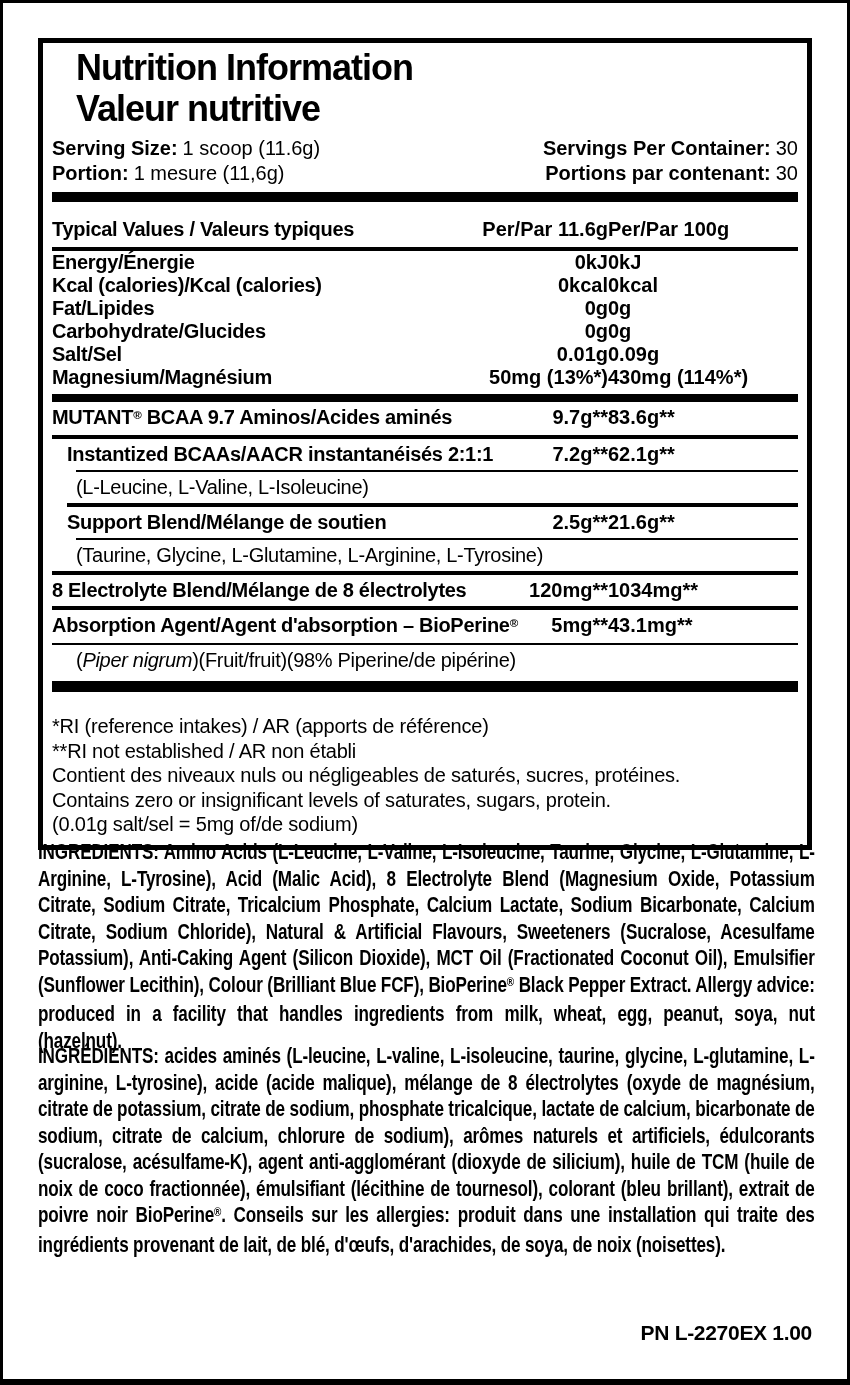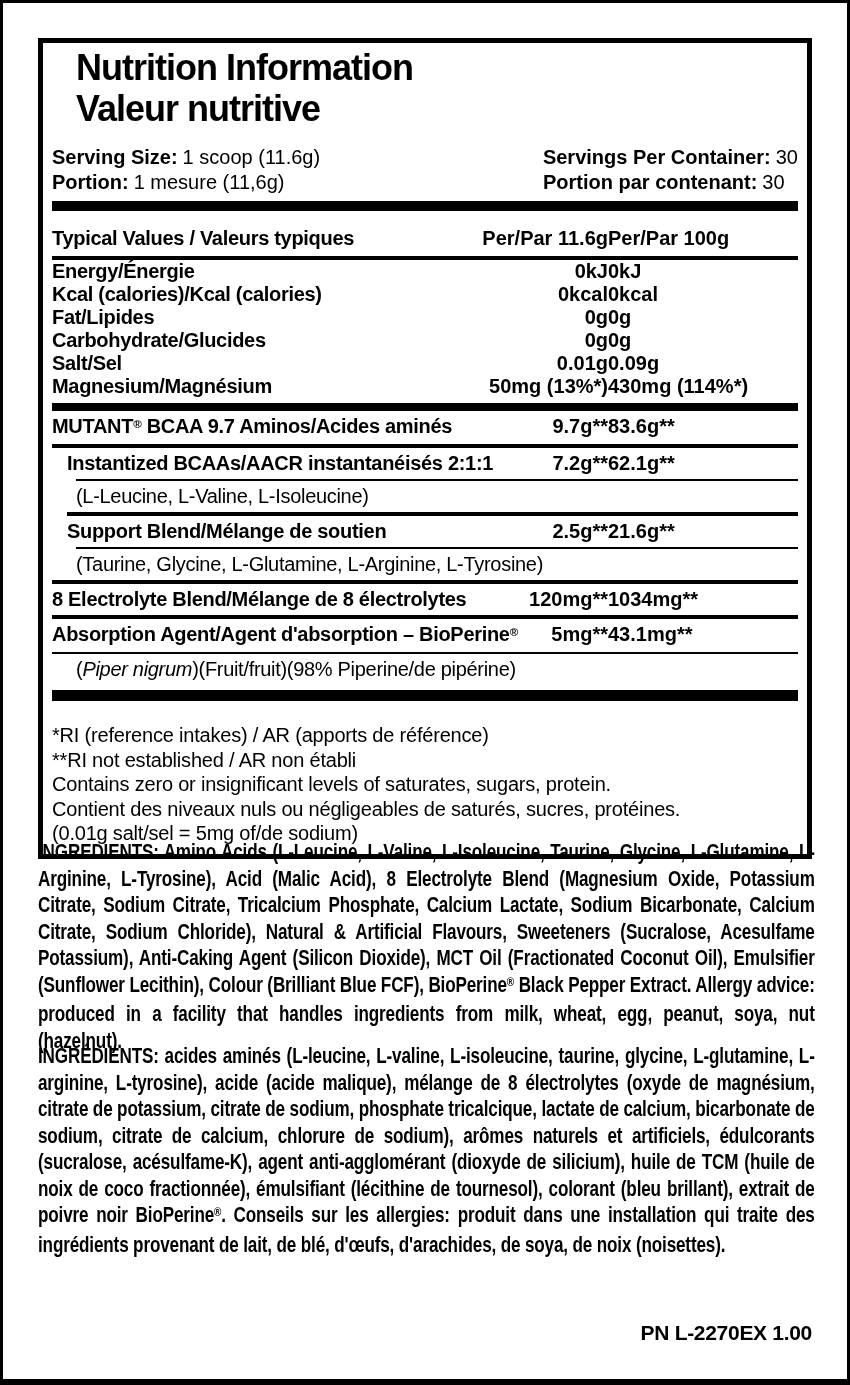--- a/index.html
+++ b/index.html
@@ -13,22 +13,22 @@
     color:#000;
     overflow:hidden;
   }
   .panel {
     position:absolute; left:35px; top:35px; width:774px;
     border:5px solid #000;
     padding:2px 9px 8px 9px;
     background:#fff;
   }
   .title { font-size:36px; font-weight:bold; line-height:37px; letter-spacing:-1px; margin-top:4px;margin-left:24px; }
-  .serving { display:flex; justify-content:space-between; font-size:20px; line-height:25px; margin-top:18px; }
-  .serv-right { }
+  .serving { display:flex; justify-content:space-between; font-size:20px; line-height:25px; margin-top:9px; }
+  .serv-right { text-align:right; }
   .lbl { font-weight:bold; margin-right:5px; }
   .bar { background:#000; }
   .bar-a { height:10px; margin-top:6px; }
   .bar-b { height:8px; margin-top:5px; }
   .bar-c { height:11px; margin-top:5px; }
   .sep { border-top:4px solid #000; }
   .sep.thin { border-top-width:2px; }
   .sep.ind1 { margin-left:15px; }
   .sep.ind2 { margin-left:24px; }
   .trow { display:flex; align-items:baseline; font-size:20px; font-weight:bold; line-height:23px; }
@@ -60,21 +60,21 @@
   <div class="title">Nutrition Information</div>
   <div class="title">Valeur nutritive</div>
 
   <div class="serving">
     <div class="serv-left">
       <div><span class="lbl">Serving Size:</span><span>1 scoop (11.6g)</span></div>
       <div><span class="lbl">Portion:</span><span>1 mesure (11,6g)</span></div>
     </div>
     <div class="serv-right">
       <div><span class="lbl">Servings Per Container:</span><span>30</span></div>
-      <div><span class="lbl">Portion par contenant:</span><span>30</span></div>
+      <div><span class="lbl">Portions par contenant:</span><span>30</span></div>
     </div>
   </div>
 
   <div class="bar bar-a"></div>
 
   <div class="trow thead">
     <span class="name">Typical Values / Valeurs typiques</span>
     <span class="c1">Per/Par 11.6g</span>
     <span class="c2">Per/Par 100g</span>
   </div>
@@ -152,22 +152,22 @@
   <div class="sep thin"></div>
   <div class="trow pad subrow">
     <span class="name"><span>(</span><span class="it">Piper nigrum</span><span>)(Fruit/fruit)(98% Piperine/de pipérine)</span></span>
   </div>
 
   <div class="bar bar-c"></div>
 
   <div class="footnotes">
     <div>*RI (reference intakes) / AR (apports de référence)</div>
     <div>**RI not established / AR non établi</div>
+    <div>Contient des niveaux nuls ou négligeables de saturés, sucres, protéines.</div>
     <div>Contains zero or insignificant levels of saturates, sugars, protein.</div>
-    <div>Contient des niveaux nuls ou négligeables de saturés, sucres, protéines.</div>
     <div>(0.01g salt/sel = 5mg of/de sodium)</div>
   </div>
 </div>
 
 <div class="ingredients ing-en">
   <p class="cond"><span>INGREDIENTS:</span> <span>Amino Acids (L-Leucine, L-Valine, L-Isoleucine, Taurine, Glycine, L-Glutamine, L-Arginine, L-Tyrosine), Acid (Malic Acid), 8 Electrolyte Blend (Magnesium Oxide, Potassium Citrate, Sodium Citrate, Tricalcium Phosphate, Calcium Lactate, Sodium Bicarbonate, Calcium Citrate, Sodium Chloride), Natural &amp; Artificial Flavours, Sweeteners (Sucralose, Acesulfame Potassium), Anti-Caking Agent (Silicon Dioxide), MCT Oil (Fractionated Coconut Oil), Emulsifier (Sunflower Lecithin), Colour (Brilliant Blue FCF), BioPerine<span class="reg">®</span> Black Pepper Extract. Allergy advice: produced in a facility that handles ingredients from milk, wheat, egg, peanut, soya, nut (hazelnut).</span></p>
 </div>
 
 <div class="ingredients ing-fr">
   <p class="cond"><span>INGRÉDIENTS:</span> <span>acides aminés (L-leucine, L-valine, L-isoleucine, taurine, glycine, L-glutamine, L-arginine, L-tyrosine), acide (acide malique), mélange de 8 électrolytes (oxyde de magnésium, citrate de potassium, citrate de sodium, phosphate tricalcique, lactate de calcium, bicarbonate de sodium, citrate de calcium, chlorure de sodium), arômes naturels et artificiels, édulcorants (sucralose, acésulfame-K), agent anti-agglomérant (dioxyde de silicium), huile de TCM (huile de noix de coco fractionnée), émulsifiant (lécithine de tournesol), colorant (bleu brillant), extrait de poivre noir BioPerine<span class="reg">®</span>. Conseils sur les allergies: produit dans une installation qui traite des ingrédients provenant de lait, de blé, d'œufs, d'arachides, de soya, de noix (noisettes).</span></p>

